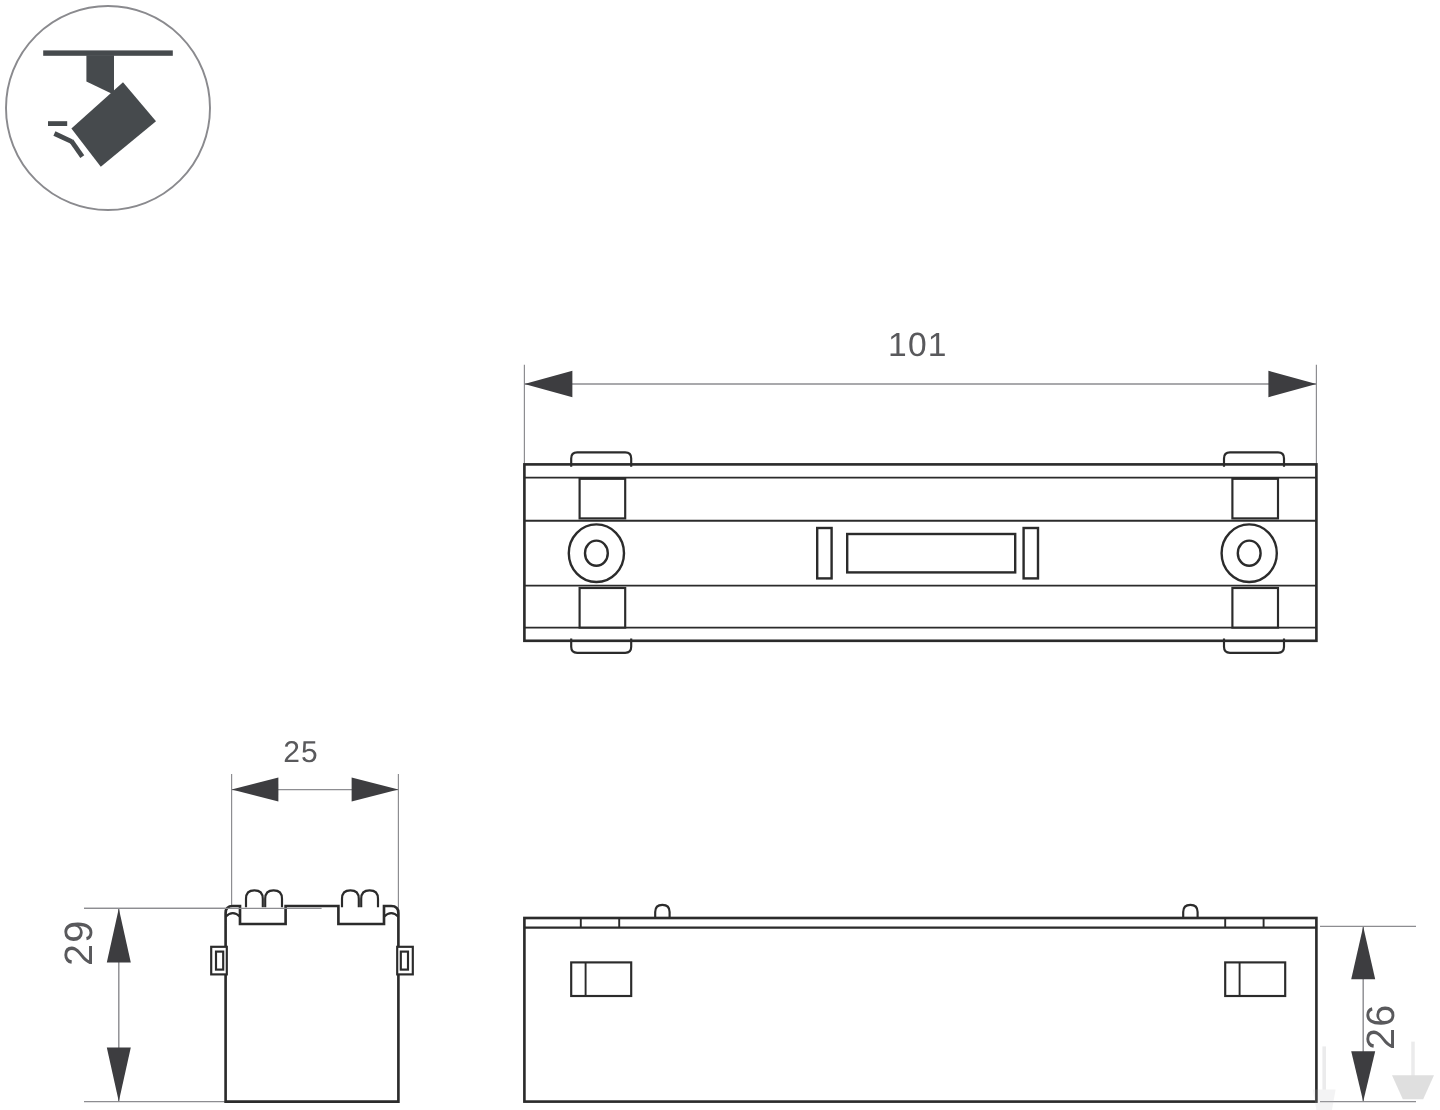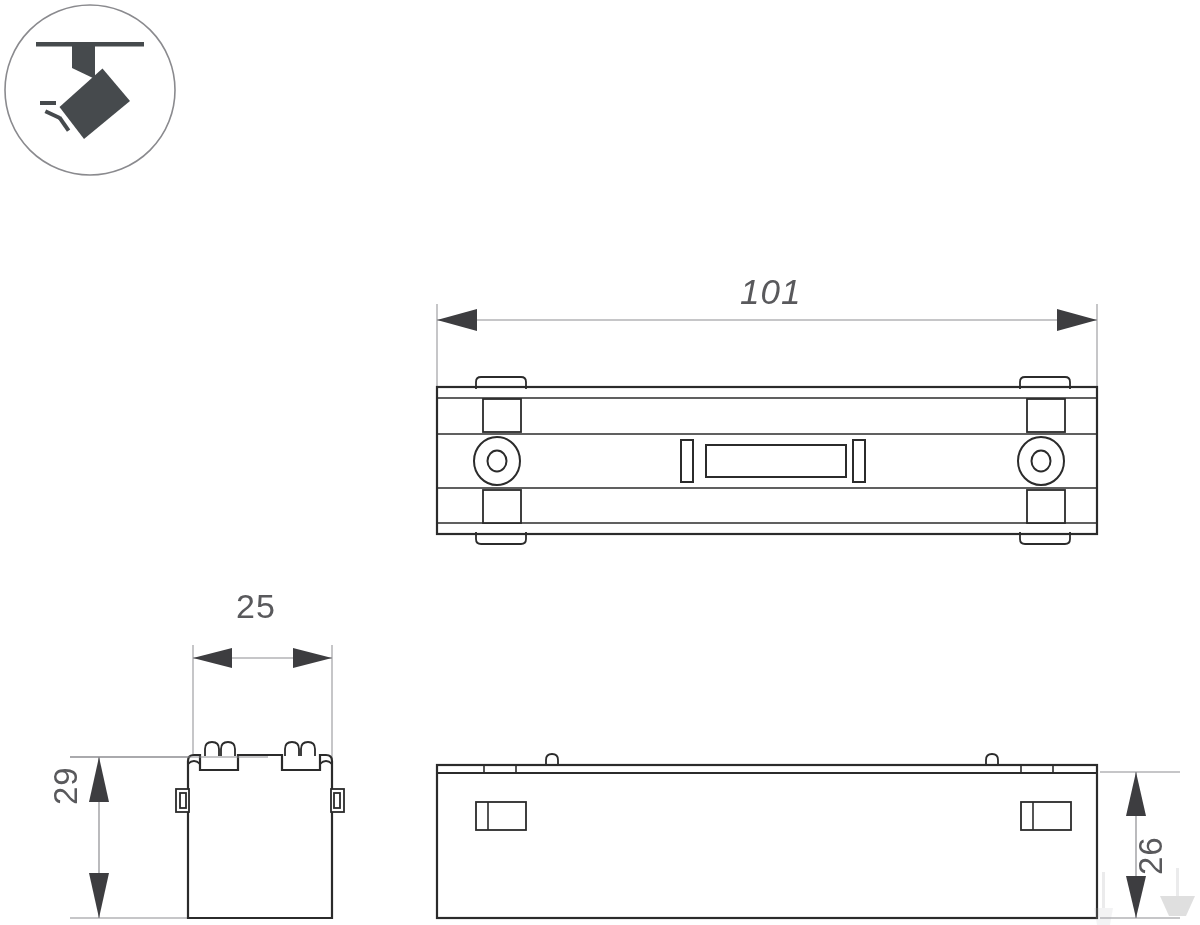--- a/index.html
+++ b/index.html
@@ -25,27 +25,26 @@
     color: #59595c;
     font-family: "Liberation Sans", sans-serif;
     font-weight: 300;
     letter-spacing: 1px;
     white-space: nowrap;
     user-select: none;
   }
   #dim-101 {
     left: 740px;
     top: 272px;
-    font-size: 35px;
-    font-style: italic;
+    font-size: 28px;
   }
   #dim-25 {
     left: 236px;
-    top: 587px;
-    font-size: 34px;
+    top: 613px;
+    font-size: 25px;
   }
   #dim-29 {
     left: 47px;
     top: 805px;
     font-size: 33px;
     transform: rotate(-90deg);
     transform-origin: left top;
   }
   #dim-26 {
     left: 1132px;

